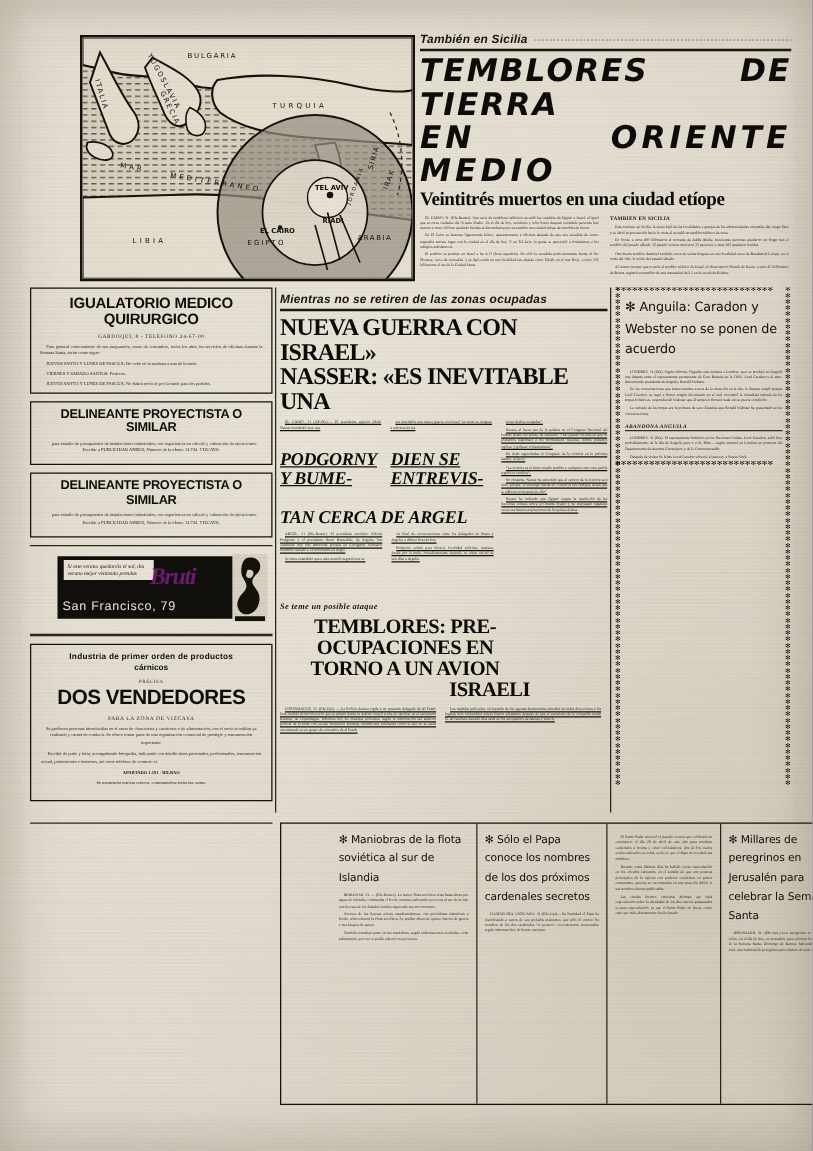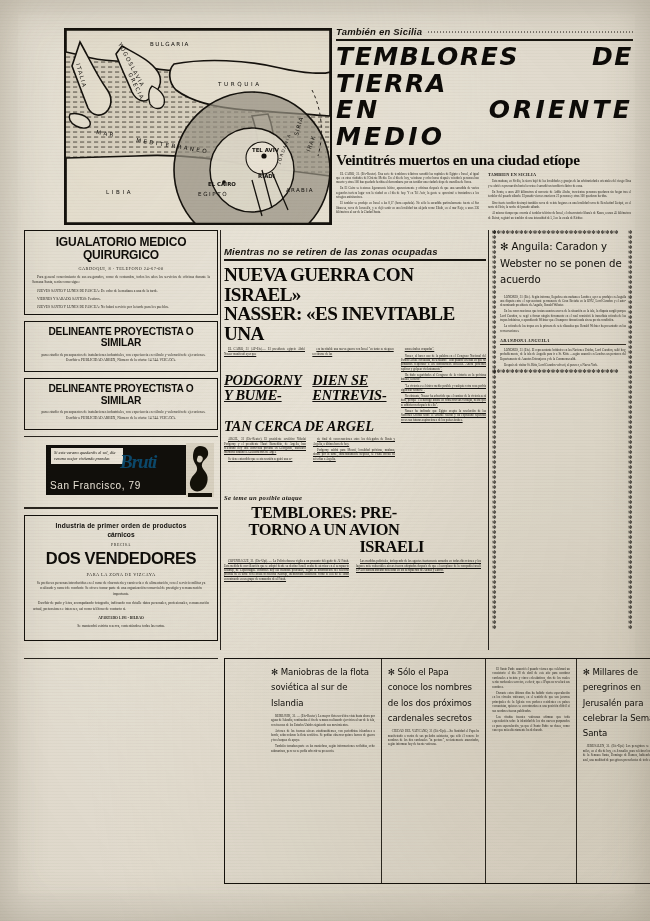--- a/index.html
+++ b/index.html
@@ -192,33 +192,33 @@
     background: #efe9dd;
     color: #13110c;
     padding: 2px 3px;
   }
   .bruti-logo {
     position: absolute; left: 92px; top: 8px;
     font-family: "Liberation Serif", serif;
     font-style: italic;
     font-weight: bold;
     font-size: 19px;
-    color: #0c4a6e;
+    color: #701a75;
     letter-spacing: -1px;
   }
   .bruti-addr {
     position: absolute; left: 22px; top: 37px;
     font-size: 10px;
     letter-spacing: .6px;
     color: #f2ece0;
   }
   .bruti-fig { position: absolute; left: 158px; top: 0; width: 28px; height: 54px; }
 
   
-  .col-mid { position: absolute; left: 206px; top: 16px; width: 262px; }
+  .col-mid { position: absolute; left: 206px; top: 4px; width: 262px; }
   .nasser-hl {
     font-family: "Liberation Serif", serif;
     font-weight: bold;
     font-size: 19.2px;
     line-height: 1.02;
     letter-spacing: -0.6px;
     color: #0c0a07;
     margin-top: 4px;
   }
   .nasser-hl span { display: block; }
@@ -534,20 +534,21 @@
           <div class="col body-col" style="height:52px;">
             <p>rie final de conversaciones entre los delegados de Rusia y Argelia, a última hora de hoy.</p>
             <p>Podgorny saldrá para Moscú, localidad próxima, mañana, donde por la tarde, inmediatamente después, se visita oficial de seis días a Argelia.</p>
           </div>
         </div>
 
         <div class="subhead-it" style="font-size:6.6px;width:172px;margin-top:5px;">Se teme un posible ataque</div>
 
         <div class="cop-hl" style="width:200px;margin-top:3px;">
           <span>TEMBLORES: PRE-</span>
+          <span>OCUPACIONES EN</span>
           <span>TORNO A UN AVION</span>
           <span style="text-align:right;">ISRAELI</span>
         </div>
 
         <div class="mid-cols" style="width:262px;margin-top:4px;">
           <div class="col body-col" style="width:125px;height:26px;">
             <p>COPENHAGUE, 31. (Efe-Upi). — La Policía danesa vigila a un presunto delegado de Al Fatah. Esta medida de movilización que se adoptó desde su destino Israelí acaba de aterrizar en el aeropuerto Kastrup, de Copenhague. Informes hoy las medidas policiales, según la información del teléfono policial de la tarde con escasa frecuencia Kastrup, identificada solamente como si ella no se están encontrando en un grupo de comandos de al Fatah.</p>
           </div>
           <div class="col body-col" style="width:125px;height:26px;">
             <p>Las medidas policiales, incluyendo de los agentes fuertemente armados en todas direcciones y los lugares más vulnerables aéreas fueron adoptadas después de que el aeroplano de la compañía israelí El-Al resultara atacado días atrás en los aeropuertos de Atenas y Zurich.</p>

